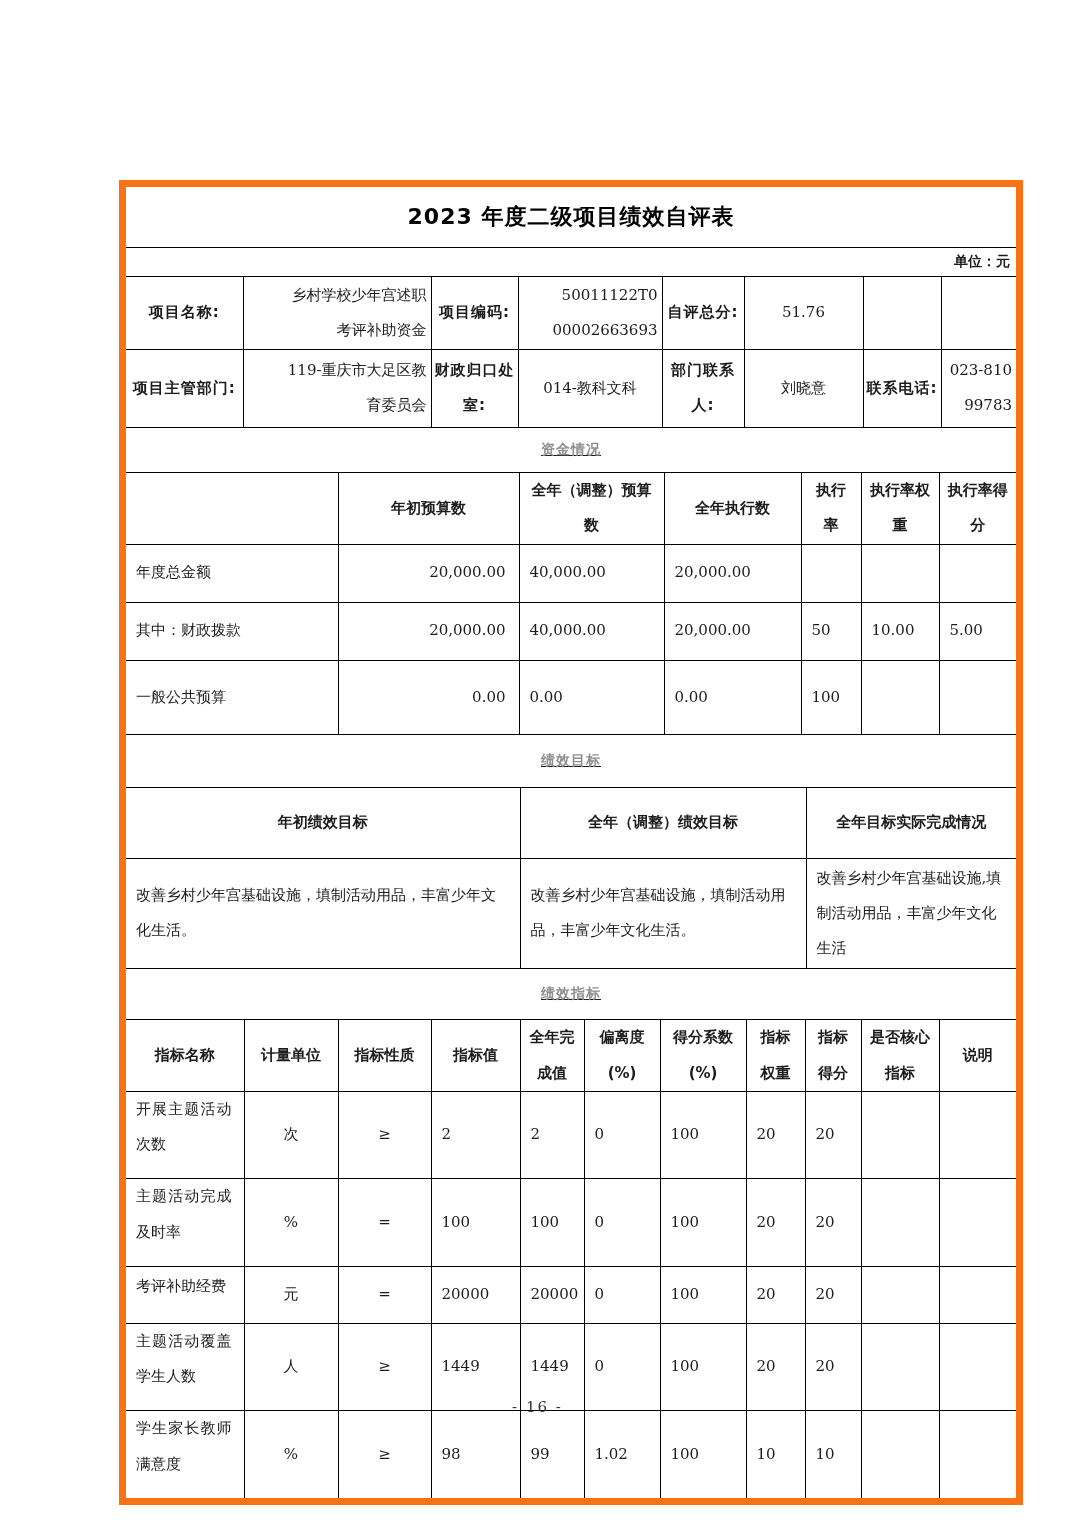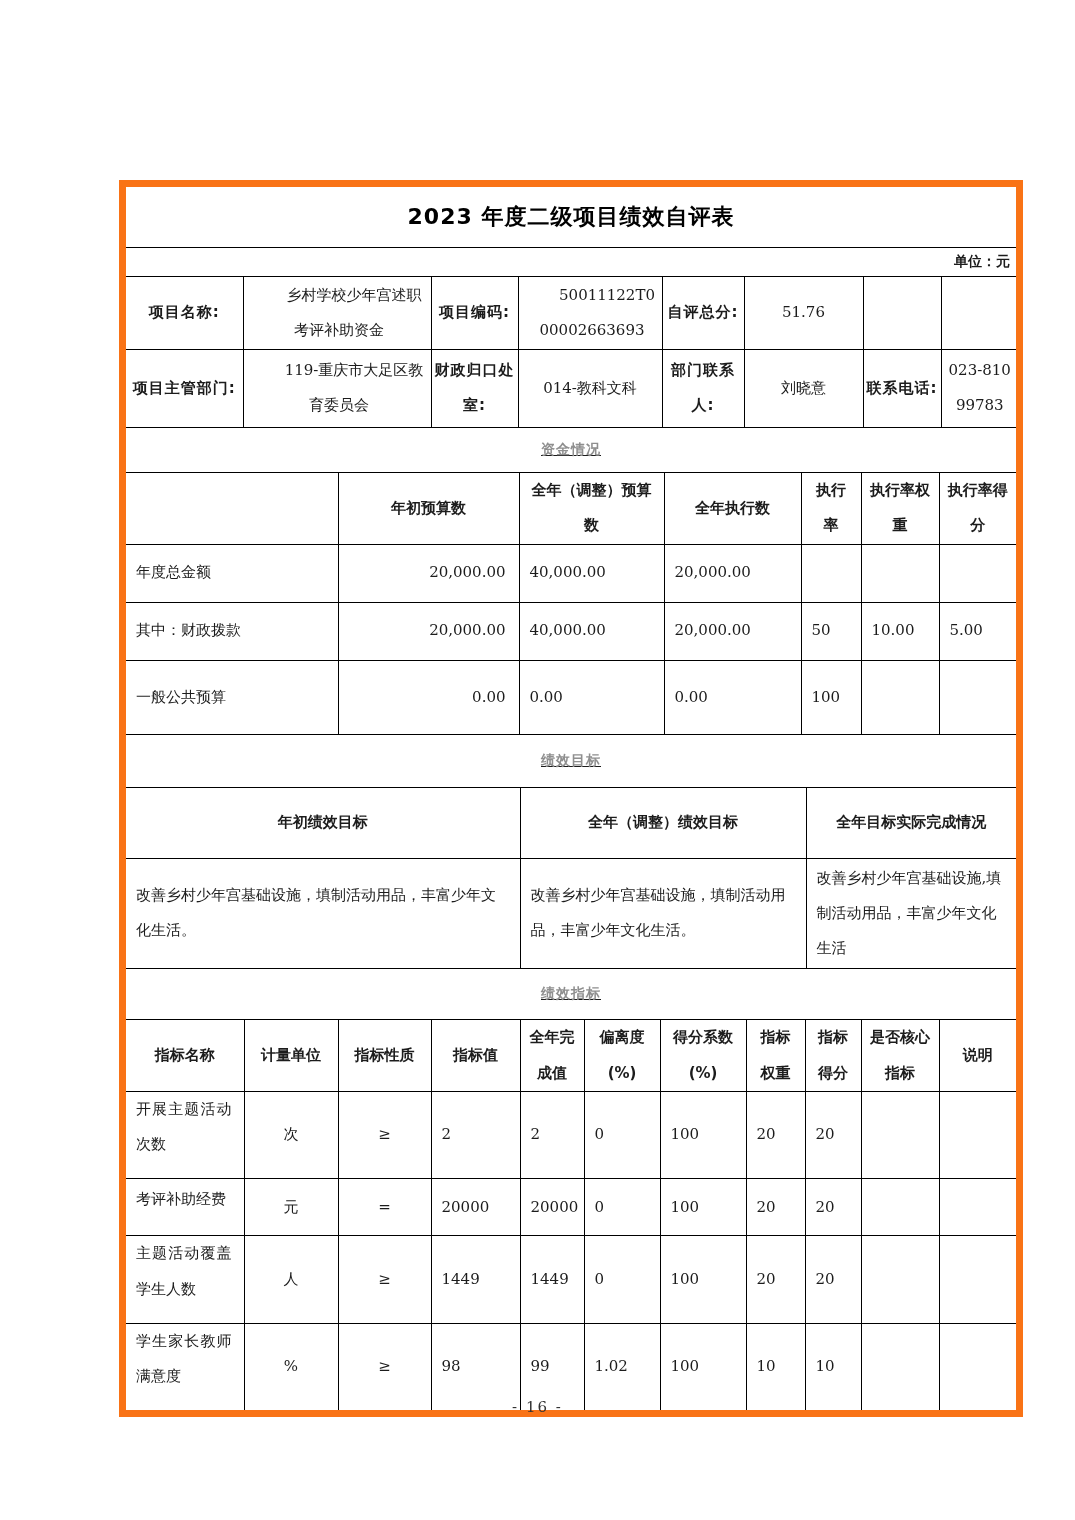--- a/index.html
+++ b/index.html
@@ -21,21 +21,21 @@
 
   .twrap{width:100%;}
   table.t{width:890px;table-layout:fixed;border-collapse:collapse;border-style:hidden;}
   table.t td{border:1px solid #000;vertical-align:middle;font-size:15px;line-height:2.35;
              overflow:hidden;}
 
   td.lbl{font-family:"DejaVu Sans","Liberation Sans",sans-serif;font-weight:bold;
          text-align:center;padding:0 2px;letter-spacing:1px;line-height:2.1;}
   td.hd{font-family:"DejaVu Sans","Liberation Sans",sans-serif;font-weight:bold;
         text-align:center;padding:0 8px;line-height:2.0;}
-  td.val{text-align:center;padding:0 4px 0 8px;}
+  td.val{text-align:right;padding:0 4px 0 8px;}
   td.ind{text-indent:2em;}
   td.brk{word-break:break-all;}
   td.cen{text-align:center;padding:0 2px;}
   td.l{text-align:left;padding-left:10px;padding-right:6px;}
   td.r{text-align:right;padding-right:13px;}
   td.name{text-align:justify;text-justify:inter-ideograph;padding:0 12px 16px 10px;line-height:1.9;}
   td.goal{text-align:left;padding:2px 10px;line-height:2.85;vertical-align:middle;}
 
   .pageno{position:absolute;left:0;top:1398px;width:1075px;text-align:center;
           font-size:15px;color:#333;letter-spacing:2px;}
@@ -213,20 +213,33 @@
           <td class="l">2</td>
           <td class="l">2</td>
           <td class="l">0</td>
           <td class="l">100</td>
           <td class="l">20</td>
           <td class="l">20</td>
           <td class="cen"></td>
           <td class="cen"></td>
         </tr>
         <tr style="height:57px">
+          <td class="name">主题活动完成及时率</td>
+          <td class="cen">%</td>
+          <td class="cen">=</td>
+          <td class="l">100</td>
+          <td class="l">100</td>
+          <td class="l">0</td>
+          <td class="l">100</td>
+          <td class="l">20</td>
+          <td class="l">20</td>
+          <td class="cen"></td>
+          <td class="cen"></td>
+        </tr>
+        <tr style="height:57px">
           <td class="name">考评补助经费</td>
           <td class="cen">元</td>
           <td class="cen">=</td>
           <td class="l">20000</td>
           <td class="l">20000</td>
           <td class="l">0</td>
           <td class="l">100</td>
           <td class="l">20</td>
           <td class="l">20</td>
           <td class="cen"></td>

